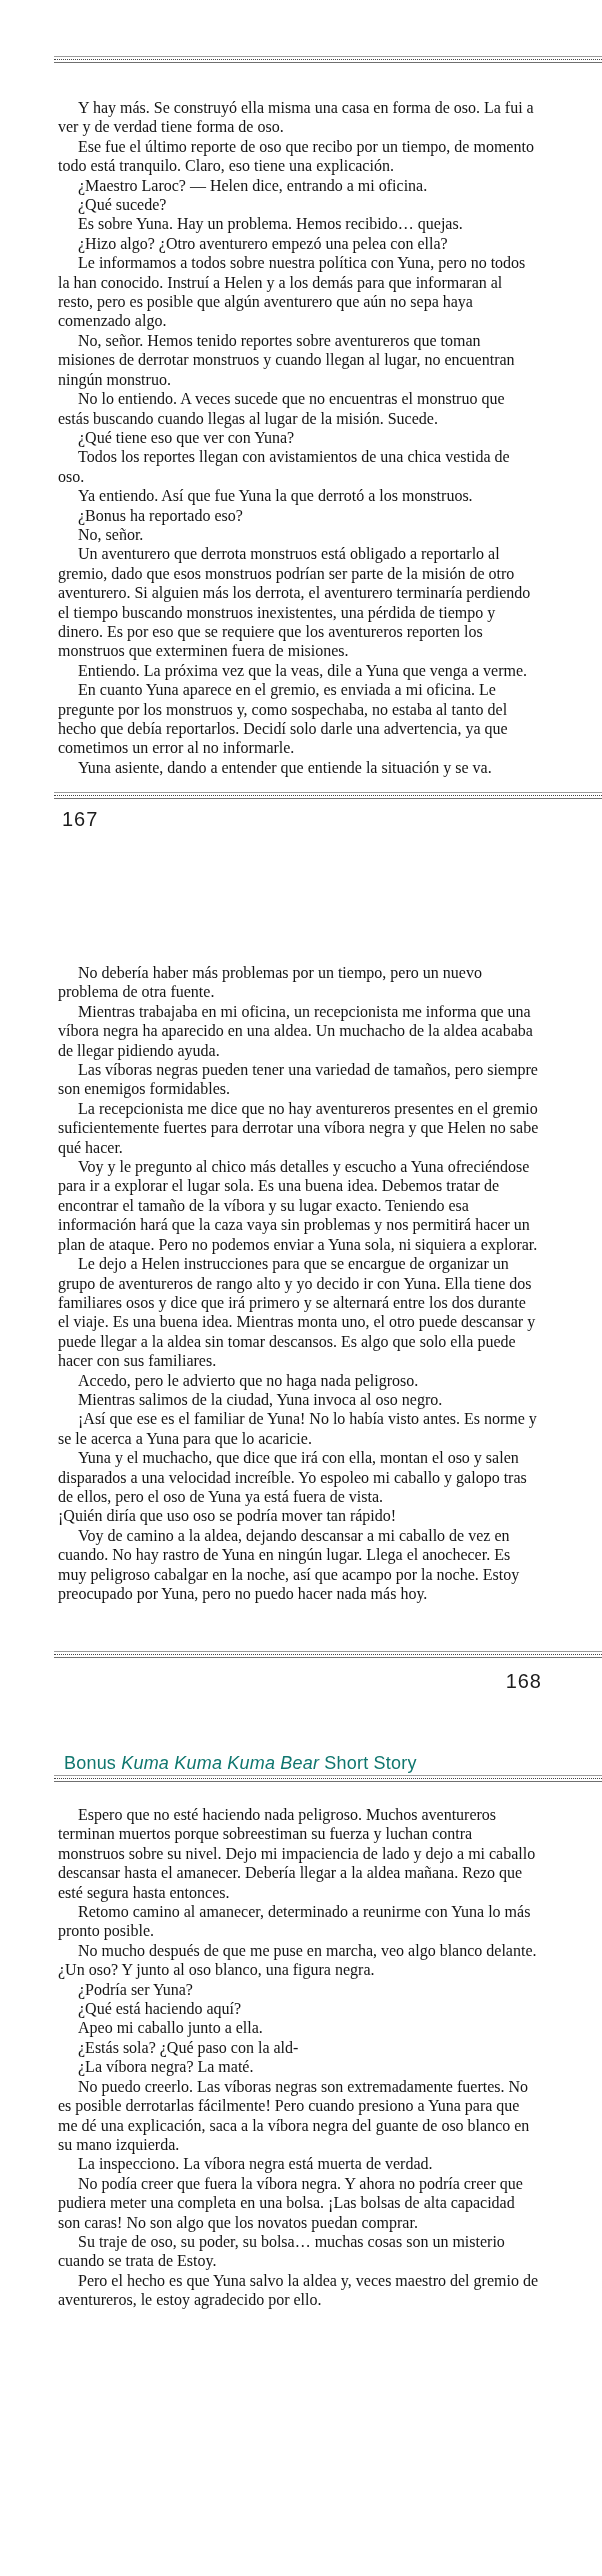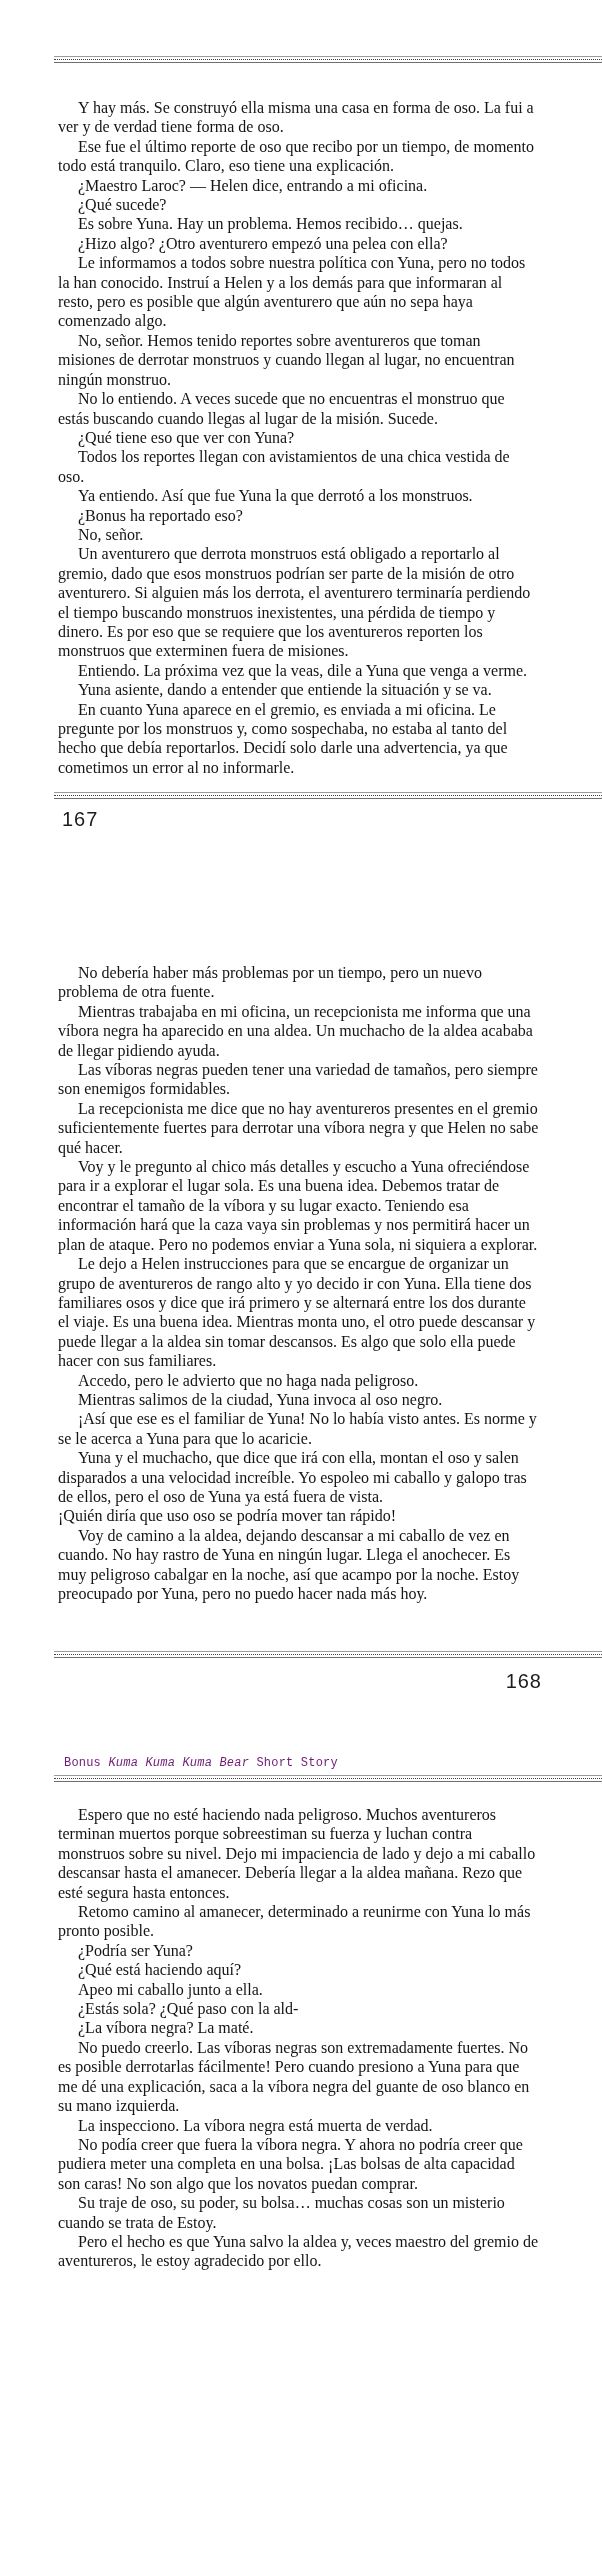--- a/index.html
+++ b/index.html
@@ -38,25 +38,25 @@
     font-size: 20px;
     line-height: 21.4px;
     letter-spacing: 1px;
     color: #1c1c1c;
   }
 
   .running-header {
     position: absolute;
     left: 64px;
     top: 1755px;
-    font-size: 12px;
+    font-size: 18px;
     line-height: 16px;
     letter-spacing: 0.2px;
-    color: #701a75;
-    font-family: Liberation Mono, monospace;
+    color: #0f766e;
+    font-family: Liberation Sans, sans-serif;
   }
   .running-header .it { font-style: italic; }
 </style>
 </head>
 <body>
 
 <div class="sheet">
 
   <div class="rule" style="top:56px">
     <div class="rl-t"></div>
@@ -74,22 +74,22 @@
       <p>Le informamos a todos sobre nuestra política con Yuna, pero no todos la han conocido. Instruí a Helen y a los demás para que informaran al resto, pero es posible que algún aventurero que aún no sepa haya comenzado algo.</p>
       <p>No, señor. Hemos tenido reportes sobre aventureros que toman misiones de derrotar monstruos y cuando llegan al lugar, no encuentran ningún monstruo.</p>
       <p>No lo entiendo. A veces sucede que no encuentras el monstruo que estás buscando cuando llegas al lugar de la misión. Sucede.</p>
       <p>¿Qué tiene eso que ver con Yuna?</p>
       <p>Todos los reportes llegan con avistamientos de una chica vestida de oso.</p>
       <p>Ya entiendo. Así que fue Yuna la que derrotó a los monstruos.</p>
       <p>¿Bonus ha reportado eso?</p>
       <p>No, señor.</p>
       <p>Un aventurero que derrota monstruos está obligado a reportarlo al gremio, dado que esos monstruos podrían ser parte de la misión de otro aventurero. Si alguien más los derrota, el aventurero terminaría perdiendo el tiempo buscando monstruos inexistentes, una pérdida de tiempo y dinero. Es por eso que se requiere que los aventureros reporten los monstruos que exterminen fuera de misiones.</p>
       <p>Entiendo. La próxima vez que la veas, dile a Yuna que venga a verme.</p>
+      <p>En cuanto Yuna aparece en el gremio, es enviada a mi oficina. Le pregunte por los monstruos y, como sospechaba, no estaba al tanto del hecho que debía reportarlos. Decidí solo darle una advertencia, ya que cometimos un error al no informarle.</p>
       <p>Yuna asiente, dando a entender que entiende la situación y se va.</p>
-      <p>En cuanto Yuna aparece en el gremio, es enviada a mi oficina. Le pregunte por los monstruos y, como sospechaba, no estaba al tanto del hecho que debía reportarlos. Decidí solo darle una advertencia, ya que cometimos un error al no informarle.</p>
     </div>
 
   <div class="rule" style="top:792px">
     <div class="rl-t"></div>
     <div class="rl-d"></div>
     <div class="rl-b"></div>
   </div>
 
   <div class="folio" style="top:809px;left:62px">167</div>
 
@@ -122,20 +122,21 @@
 
   <div class="rule" style="top:1775px">
     <div class="rl-t"></div>
     <div class="rl-d"></div>
     <div class="rl-b"></div>
   </div>
 
   <div class="body-text" style="top:1805px">
       <p>Espero que no esté haciendo nada peligroso. Muchos aventureros terminan muertos porque sobreestiman su fuerza y luchan contra monstruos sobre su nivel. Dejo mi impaciencia de lado y dejo a mi caballo descansar hasta el amanecer. Debería llegar a la aldea mañana. Rezo que esté segura hasta entonces.</p>
       <p>Retomo camino al amanecer, determinado a reunirme con Yuna lo más pronto posible.</p>
+      <p>No mucho después de que me puse en marcha, veo algo blanco delante. ¿Un oso? Y junto al oso blanco, una figura negra.</p>
       <p>¿Podría ser Yuna?</p>
       <p>¿Qué está haciendo aquí?</p>
       <p>Apeo mi caballo junto a ella.</p>
       <p>¿Estás sola? ¿Qué paso con la ald-</p>
       <p>¿La víbora negra? La maté.</p>
       <p>No puedo creerlo. Las víboras negras son extremadamente fuertes. No es posible derrotarlas fácilmente! Pero cuando presiono a Yuna para que me dé una explicación, saca a la víbora negra del guante de oso blanco en su mano izquierda.</p>
       <p>La inspecciono. La víbora negra está muerta de verdad.</p>
       <p>No podía creer que fuera la víbora negra. Y ahora no podría creer que pudiera meter una completa en una bolsa. ¡Las bolsas de alta capacidad son caras! No son algo que los novatos puedan comprar.</p>
       <p>Su traje de oso, su poder, su bolsa… muchas cosas son un misterio cuando se trata de Estoy.</p>
       <p>Pero el hecho es que Yuna salvo la aldea y, veces maestro del gremio de aventureros, le estoy agradecido por ello.</p>

